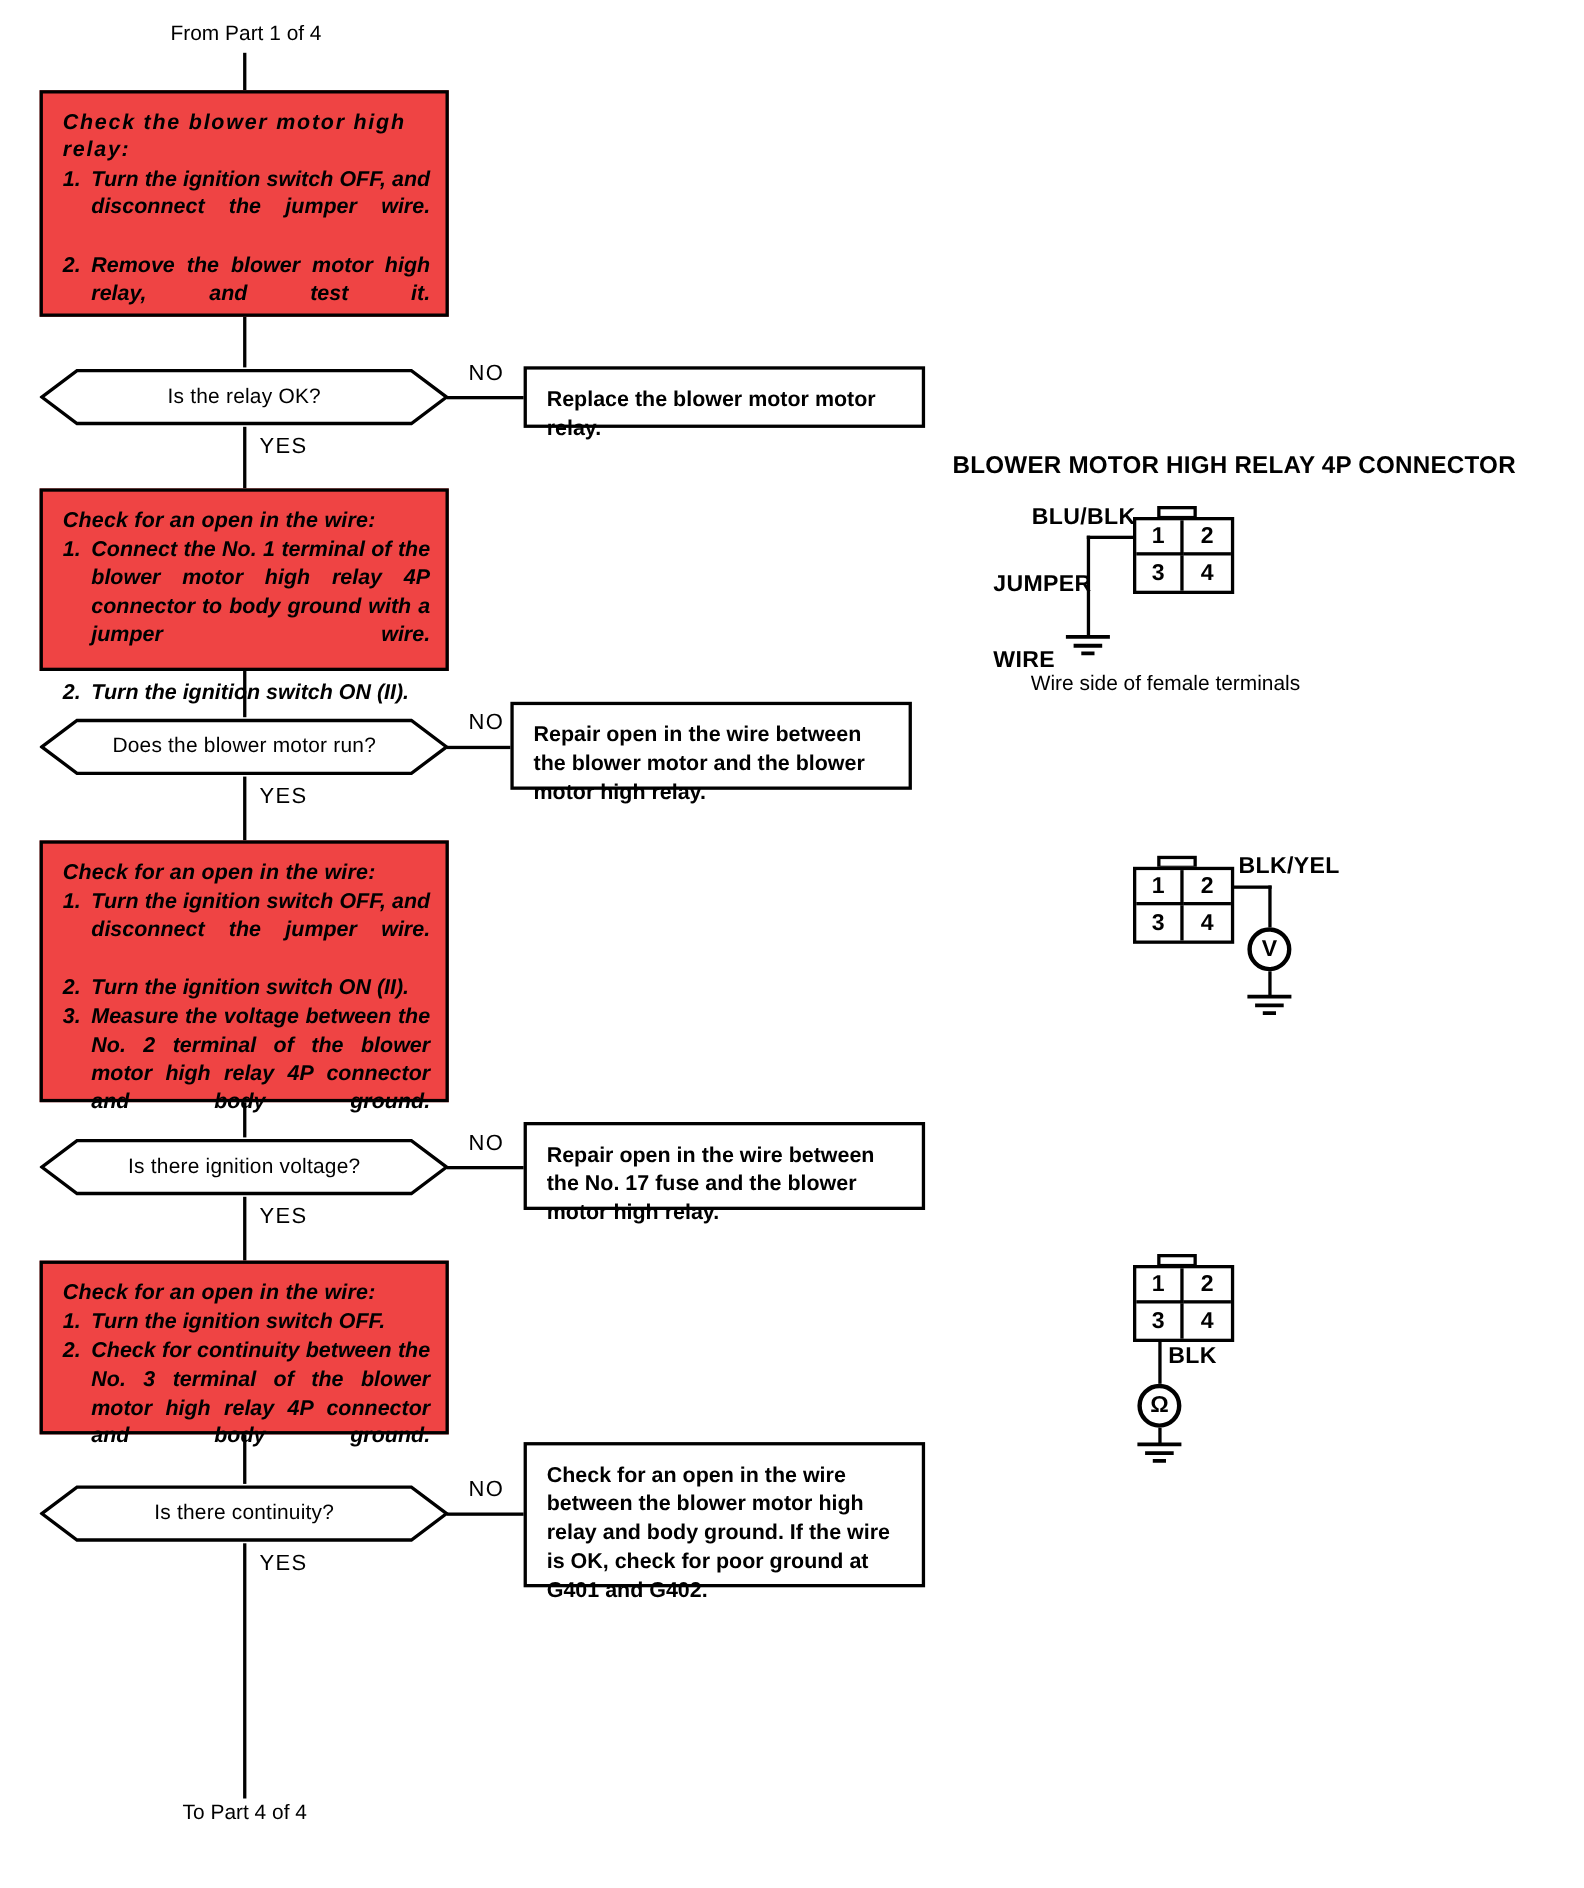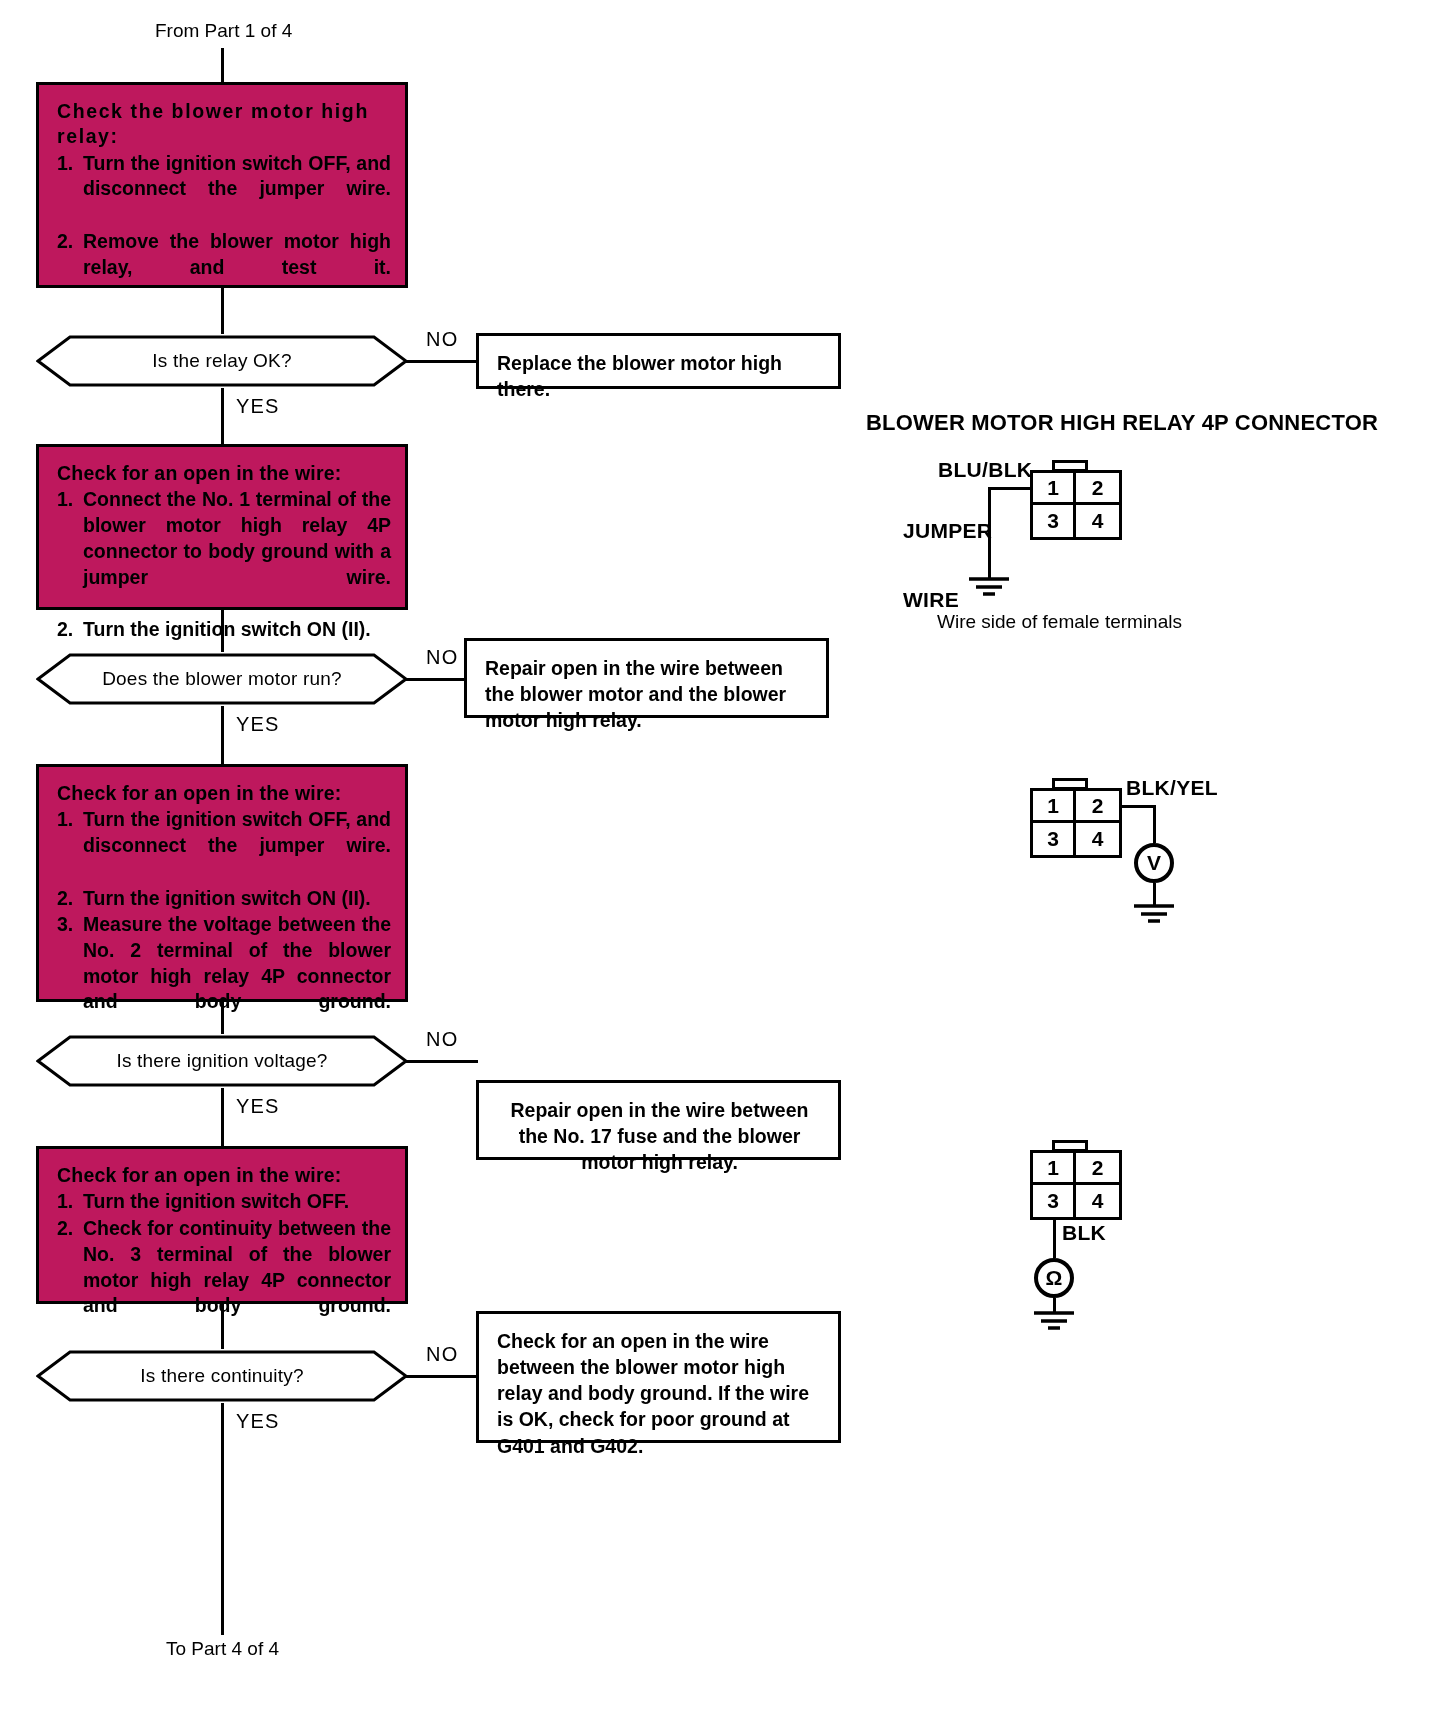--- a/index.html
+++ b/index.html
@@ -4,21 +4,21 @@
 <style>
   html,body{margin:0;padding:0;background:#fff;}
   body{width:1440px;height:1716px;position:relative;font-family:"Liberation Sans",sans-serif;color:#000;}
   .stage{position:absolute;left:0;top:0;width:1440px;height:1716px;border-radius:26px;}
 
   
   .vline{position:absolute;background:#000;width:3px;}
   .hline{position:absolute;background:#000;height:3px;}
 
   
-  .box{position:absolute;border:3px solid #000;background:#be185d;box-sizing:border-box;}
+  .box{position:absolute;border:3px solid #000;background:#ef4444;box-sizing:border-box;font-style:italic;}
   .box-inner{padding:14px 14px 10px 18px;}
   .btitle{font-weight:bold;font-size:19.5px;line-height:1.30;letter-spacing:.2px;}
   .btitle.sp{letter-spacing:1.6px;}
   ol.steps{margin:0;padding:0;list-style:none;}
   ol.steps li{display:flex;font-weight:bold;font-size:19.5px;line-height:1.32;margin-top:1px;}
   ol.steps li .num{width:26px;flex:0 0 26px;}
   ol.steps li .txt{flex:1;}
   .txt.just{text-align:justify;}
   .txt.just::after{content:"";display:inline-block;width:100%;}
 
@@ -85,21 +85,21 @@
   <div class="dec" style="left:36px;top:334px;width:372px;height:54px;">
     <svg width="372" height="54" viewBox="0 0 372 54">
       <polygon points="2,27 34,3 338,3 370,27 338,51 34,51" fill="#fff" stroke="#000" stroke-width="3"></polygon>
     </svg>
     <div class="lbl">Is the relay OK?</div>
   </div>
 
   <div class="hline" style="left:406px;top:360px;width:72px;"></div>
   <div class="no" style="left:426px;top:328px;">NO</div>
   <div class="abox" style="left:476px;top:333px;width:365px;height:56px;">
-    <p>Replace the blower motor high there.</p>
+    <p>Replace the blower motor motor relay.</p>
   </div>
 
   <div class="vline" style="left:221px;top:388px;height:56px;"></div>
   <div class="yes" style="left:236px;top:395px;">YES</div>
 
   <div class="box" style="left:36px;top:444px;width:372px;height:166px;">
     <div class="box-inner">
       <div class="btitle">Check for an open in the wire:</div>
       <ol class="steps">
         <li>
@@ -151,21 +151,21 @@
   <div class="vline" style="left:221px;top:1002px;height:32px;"></div>
 
   <div class="dec" style="left:36px;top:1034px;width:372px;height:54px;">
     <svg width="372" height="54" viewBox="0 0 372 54">
       <polygon points="2,27 34,3 338,3 370,27 338,51 34,51" fill="#fff" stroke="#000" stroke-width="3"></polygon>
     </svg>
     <div class="lbl">Is there ignition voltage?</div>
   </div>
   <div class="hline" style="left:406px;top:1060px;width:72px;"></div>
   <div class="no" style="left:426px;top:1028px;">NO</div>
-  <div class="abox" style="left:476px;top:1080px;width:365px;height:80px;text-align:center;">
+  <div class="abox" style="left:476px;top:1020px;width:365px;height:80px;">
     <p>Repair open in the wire between the No. 17 fuse and the blower motor high relay.</p>
   </div>
   <div class="vline" style="left:221px;top:1088px;height:58px;"></div>
   <div class="yes" style="left:236px;top:1095px;">YES</div>
 
   <div class="box" style="left:36px;top:1146px;width:372px;height:158px;">
     <div class="box-inner">
       <div class="btitle">Check for an open in the wire:</div>
       <ol class="steps">
         <li>

